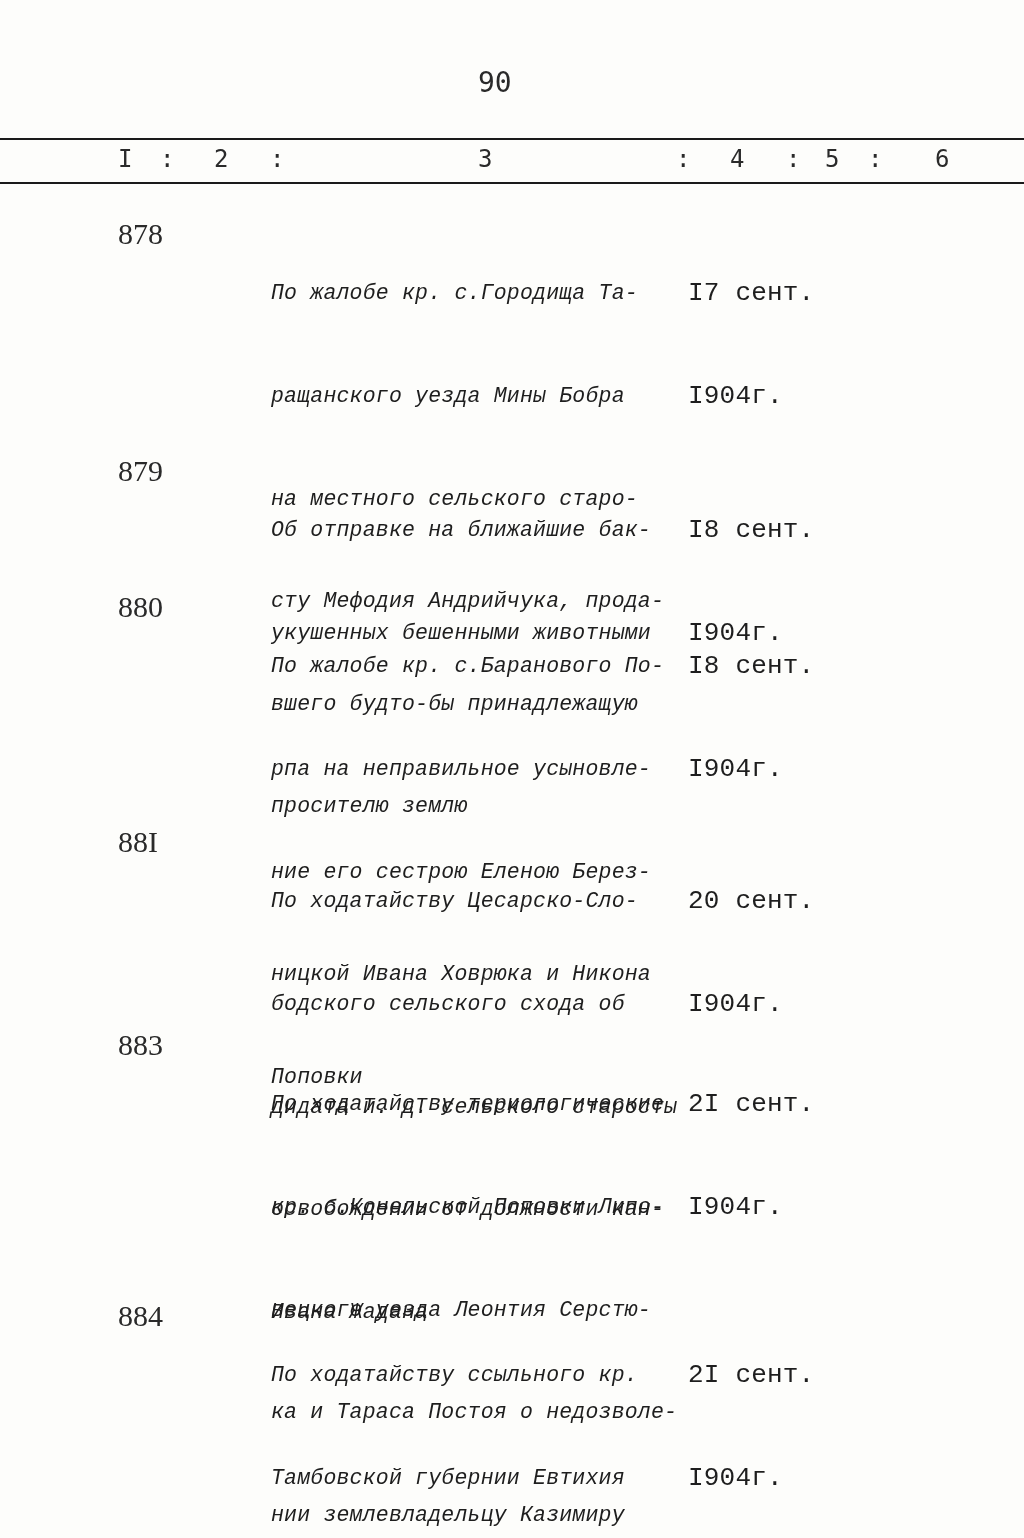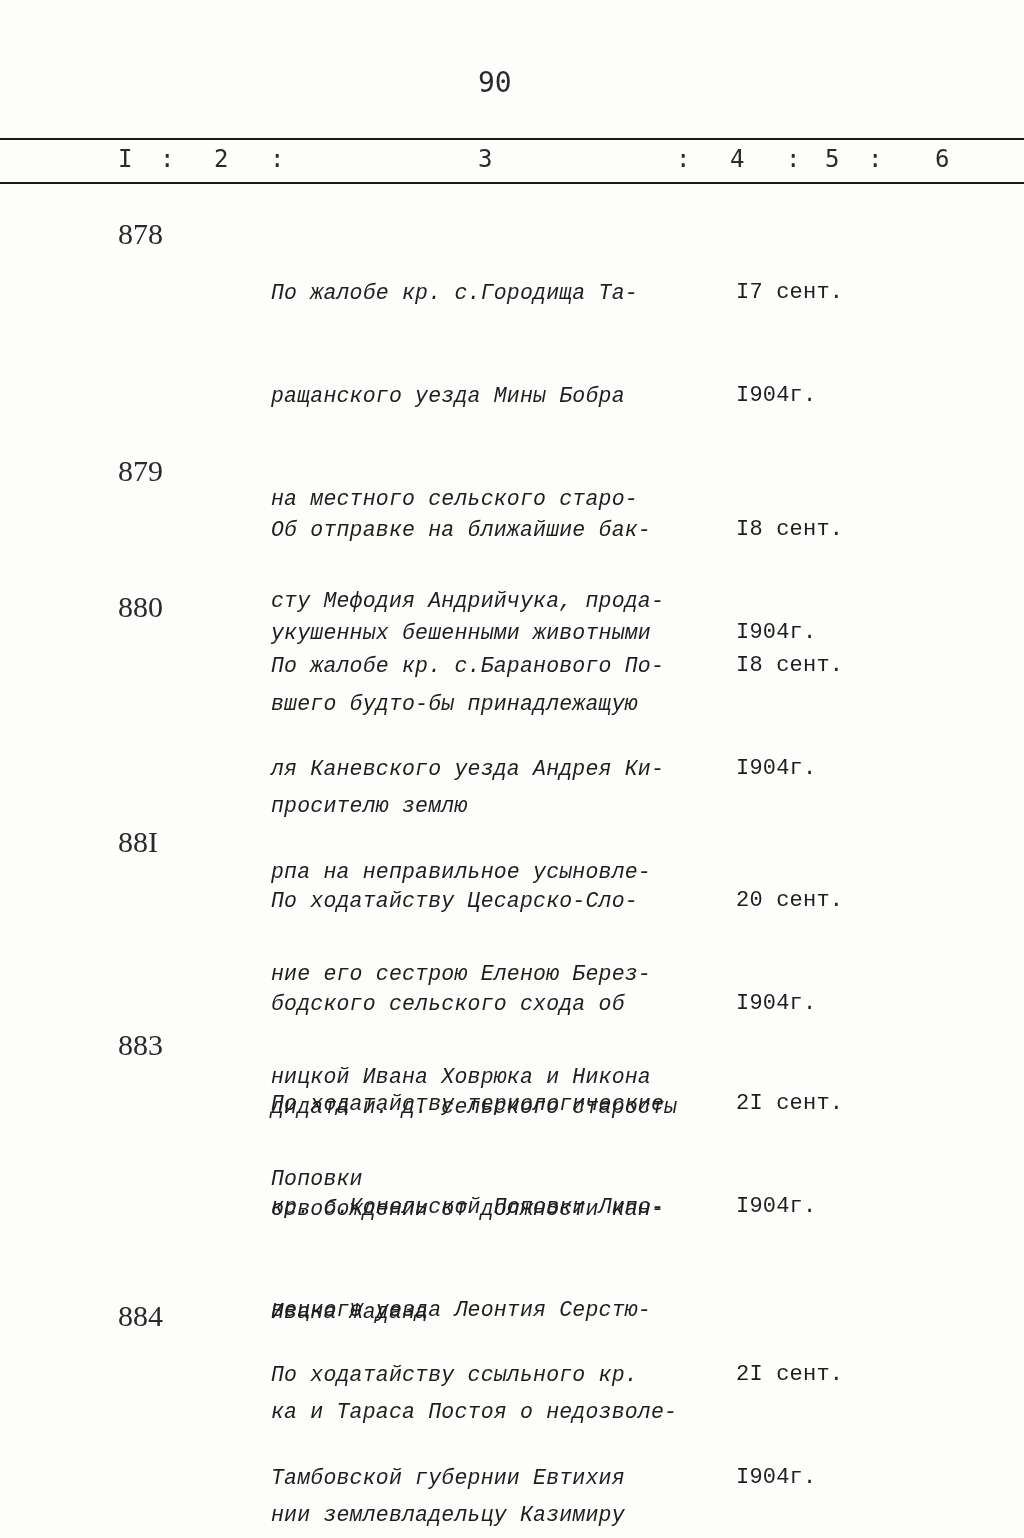--- a/index.html
+++ b/index.html
@@ -29,22 +29,22 @@
     position: absolute; left: 118px; top: 9px;
     font-size: 30px; line-height: 34px; font-family: Liberation Serif, serif; color: #2a2a2a;
   }
   .desc {
     position: absolute; left: 271px; top: 0;
     font-size: 21.5px; line-height: 34.2px; letter-spacing: 0.2px;
     white-space: pre; color: #1e1e1e; font-style: italic;
   }
   .date {
     position: absolute; left: 688px; top: 0;
-    font-size: 22px; line-height: 34.2px; letter-spacing: 0.2px;
-    white-space: pre; color: #1e1e1e; margin-left: 48px;
+    font-size: 26px; line-height: 34.2px; letter-spacing: 0.2px;
+    white-space: pre; color: #1e1e1e;
   }
   .line { display: block; }
 </style>
 </head>
 <body>
 
 <div class="page-number">90</div>
 
 <div class="rule top"></div>
 
@@ -87,21 +87,20 @@
   <div class="date">
     <span class="line">I8 сент.</span>
     <span class="line">I904г.</span>
   </div>
 </div>
 
 <div class="entry" style="top:581px">
   <div class="num">880</div>
   <div class="desc">
     <span class="line">По жалобе кр. с.Баранового По-</span>
-    <span class="line">ля Каневского уезда Андрея Ки-</span>
     <span class="line">рпа на неправильное усыновле-</span>
     <span class="line">ние его сестрою Еленою Берез-</span>
     <span class="line">ницкой Ивана Ховрюка и Никона</span>
     <span class="line">Поповки</span>
   </div>
   <div class="date">
     <span class="line">I8 сент.</span>
     <span class="line">I904г.</span>
   </div>
 </div>

